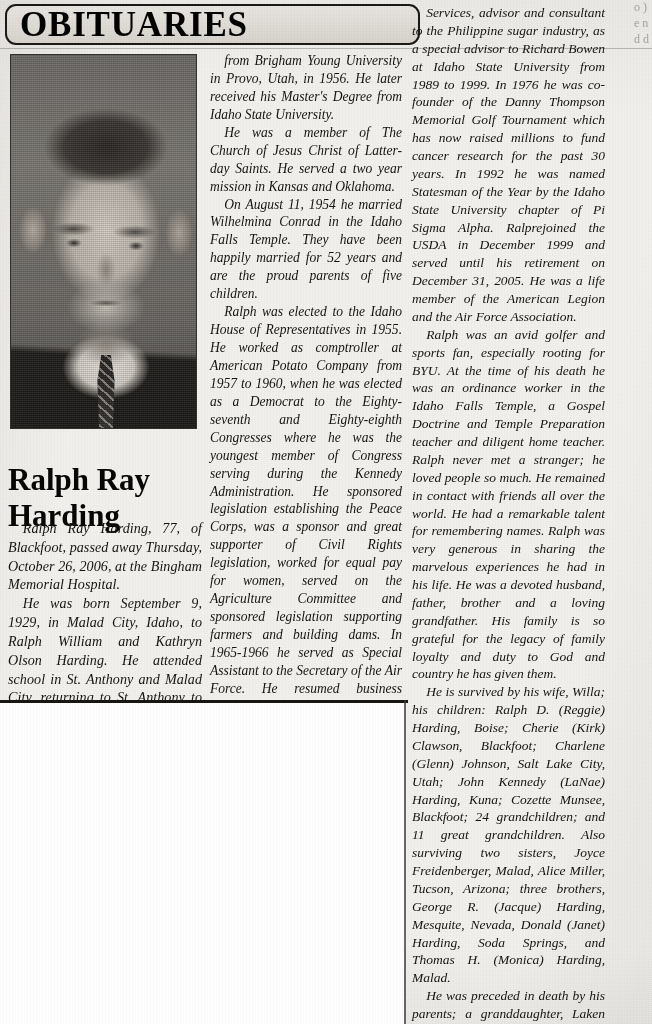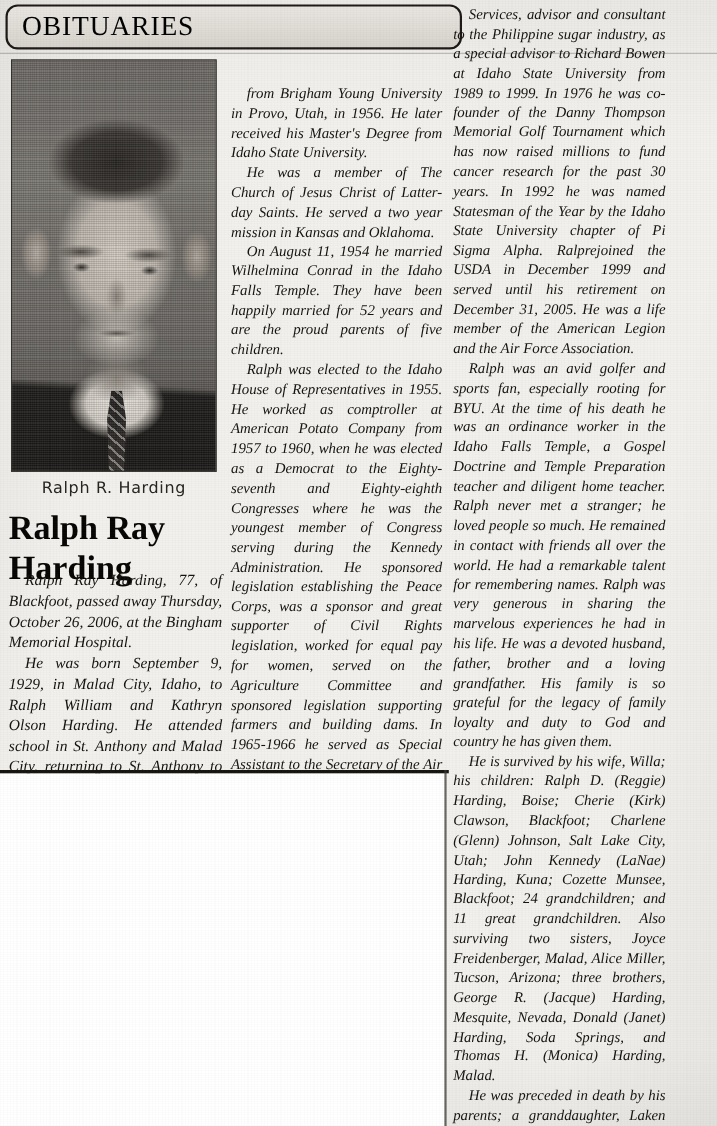--- a/index.html
+++ b/index.html
@@ -45,22 +45,22 @@
     border-radius: 11px;
     background: linear-gradient(180deg, #e8e5e0 0%, #dedbd5 55%, #d6d2cb 100%);
     box-sizing: border-box;
   }
   #masthead-title {
     position: absolute;
     left: 13px;
     top: 50%;
     transform: translateY(-52%);
     font-family: "Liberation Serif", serif;
-    font-weight: normal;
-    font-size: 25px;
+    font-weight: bold;
+    font-size: 35px;
     letter-spacing: 0.8px;
     color: #000000;
     line-height: 1;
     white-space: nowrap;
     text-align: center;
   }
 
   
   #photo-frame {
     position: absolute;
@@ -183,21 +183,20 @@
     letter-spacing: 0.05px;
   }
 
   #col2 {
     left: 210px;
     top: 52px;
     width: 192px;
     font-size: 13.55px;
     line-height: 1.325;
     letter-spacing: -0.02px;
-    margin-top: 24px;
   }
 
   #col3 {
     left: 412px;
     top: 4px;
     width: 193px;
     font-size: 13.5px;
     line-height: 1.325;
     letter-spacing: -0.02px;
   }
@@ -259,21 +258,20 @@
     <div id="masthead-title">OBITUARIES</div>
   </div>
   <div id="masthead-underline"></div>
 
   <div id="photo-frame">
     <div id="portrait"></div>
     <div id="tie"></div>
     <div id="photo-halftone"></div>
   </div>
 
-  <div id="photo-caption">Ralph R. Harding</div>
 
   <div id="headline">Ralph Ray Harding</div>
 
   <div class="col" id="col1">
     <p class="first">Ralph Ray Harding, 77, of Blackfoot, passed away Thursday, October 26, 2006, at the Bingham Memorial Hospital.</p>
     <p>He was born September 9, 1929, in Malad City, Idaho, to Ralph William and Kathryn Olson Harding. He attended school in St. Anthony and Malad City, returning to St. Anthony to graduate. He attended University of Utah and graduated</p>
   </div>
 
   <div class="col" id="col2">
     <p class="first">from Brigham Young University in Provo, Utah, in 1956. He later received his Master's Degree from Idaho State University.</p>
@@ -283,19 +281,20 @@
   </div>
 
   <div class="col" id="col3">
     <p class="first">Services, advisor and consultant to the Philippine sugar industry, as a special advisor to Richard Bowen at Idaho State University from 1989 to 1999. In 1976 he was co-founder of the Danny Thompson Memorial Golf Tournament which has now raised millions to fund cancer research for the past 30 years. In 1992 he was named Statesman of the Year by the Idaho State University chapter of Pi Sigma Alpha. Ralprejoined the USDA in December 1999 and served until his retirement on December 31, 2005. He was a life member of the American Legion and the Air Force Association.</p>
     <p>Ralph was an avid golfer and sports fan, especially rooting for BYU. At the time of his death he was an ordinance worker in the Idaho Falls Temple, a Gospel Doctrine and Temple Preparation teacher and diligent home teacher. Ralph never met a stranger; he loved people so much. He remained in contact with friends all over the world. He had a remarkable talent for remembering names. Ralph was very generous in sharing the marvelous experiences he had in his life. He was a devoted husband, father, brother and a loving grandfather. His family is so grateful for the legacy of family loyalty and duty to God and country he has given them.</p>
     <p>He is survived by his wife, Willa; his children: Ralph D. (Reggie) Harding, Boise; Cherie (Kirk) Clawson, Blackfoot; Charlene (Glenn) Johnson, Salt Lake City, Utah; John Kennedy (LaNae) Harding, Kuna; Cozette Munsee, Blackfoot; 24 grandchildren; and 11 great grandchildren. Also surviving two sisters, Joyce Freidenberger, Malad, Alice Miller, Tucson, Arizona; three brothers, George R. (Jacque) Harding, Mesquite, Nevada, Donald (Janet) Harding, Soda Springs, and Thomas H. (Monica) Harding, Malad.</p>
     <p>He was preceded in death by his parents; a granddaughter, Laken LaNae Harding; a sister, Nadine Cox; and son-in-law, Marvin J. Harper.</p>
 
   </div>
 
+  <div id="right-edge-col">o ) e n d d</div>
 
   <div id="blank-area"></div>
   <div id="bottom-rule"></div>
   <div id="col3-left-rule"></div>
 
   <div id="grain"></div>
 </div>
 
 </body></html>

